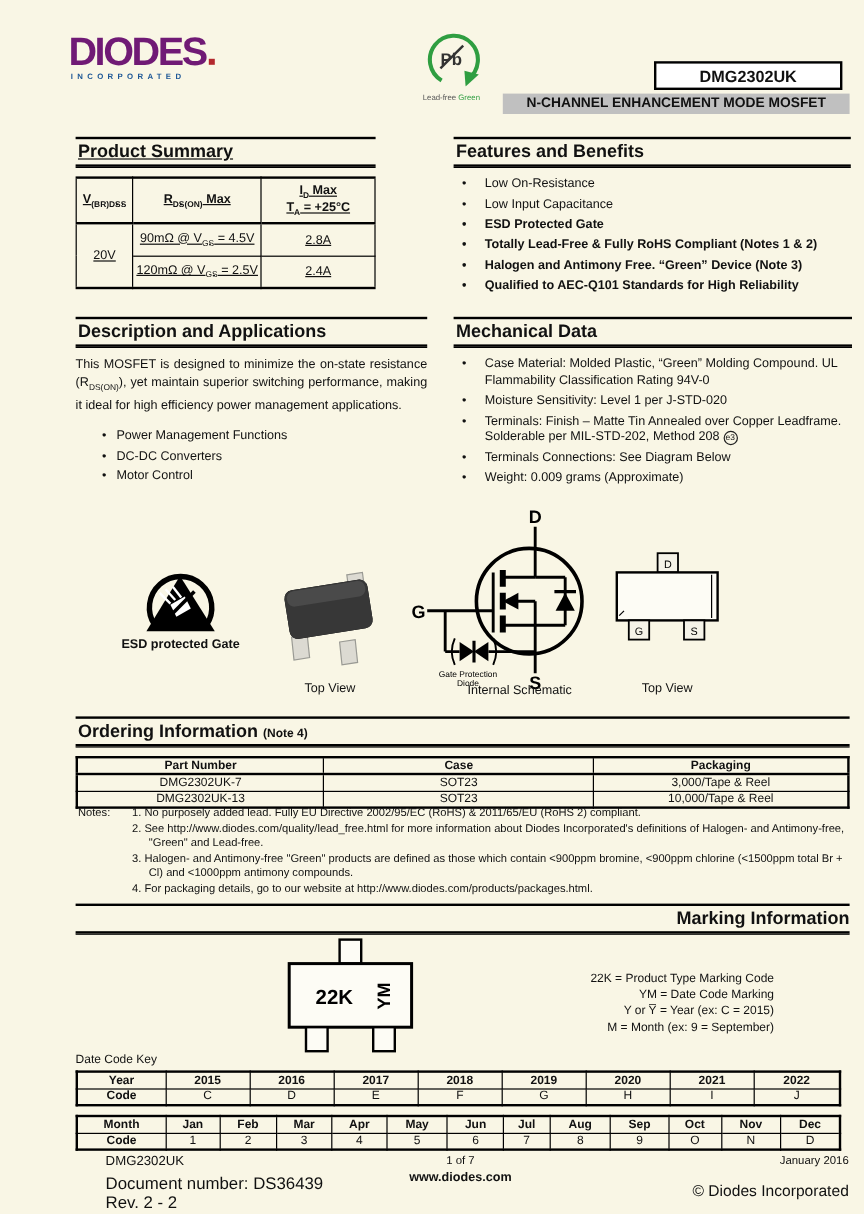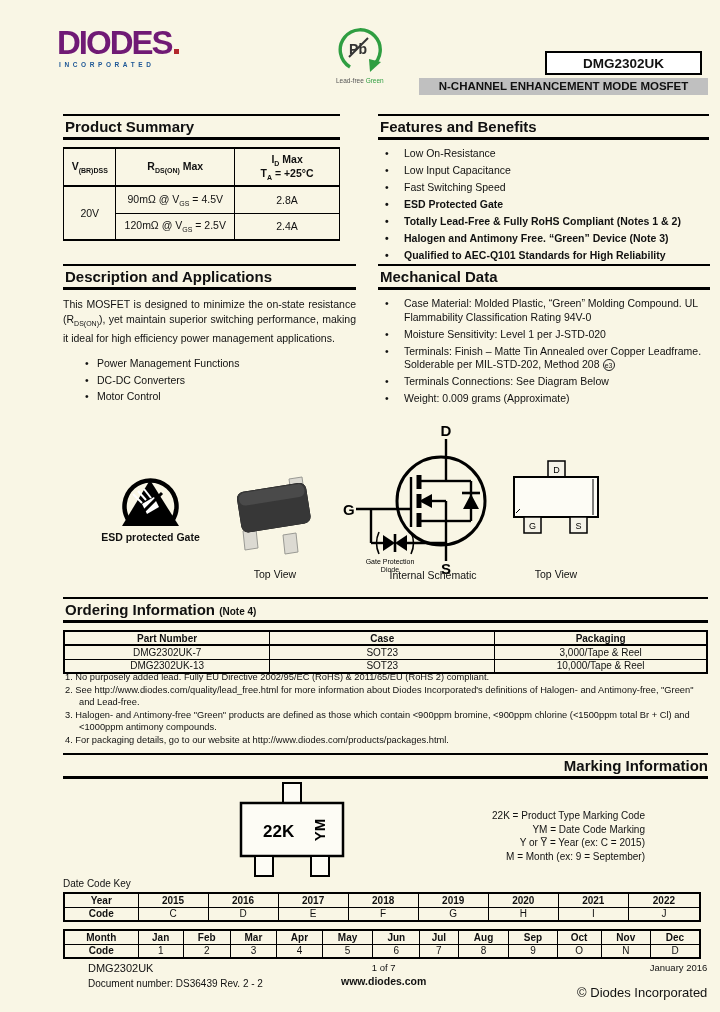--- a/index.html
+++ b/index.html
@@ -8,21 +8,21 @@
     position: relative; width: 720px; height: 1012px;
     background: #f9f6e5; font-family: "Liberation Sans", sans-serif;
     color: #111; overflow: hidden; margin: 0 auto;
   }
   .abs { position: absolute; }
 
   
   .logo-main { font-size: 33px; font-weight: bold; color: #701a75; letter-spacing: -2px; line-height: 30px; }
   .logo-dot { display:inline-block; width:5px; height:5px; background:#b3282d; margin-left:2px; }
   .logo-sub { font-size: 6.5px; font-weight: bold; color: #1d5796; letter-spacing: 3.6px; margin-top: 3px; padding-left:2px; }
-  .pb-wrap { width: 64px; text-align: left; }
+  .pb-wrap { width: 64px; text-align: right; }
   .pb-cap { font-size: 6.5px; color: #555; margin-top: 1px; white-space: nowrap; }
   .pb-cap .grn { color: #2f9e41; }
   .part-box { width: 157px; height: 24px; line-height: 21px; border: 2px solid #000;
     background: #fff; text-align: center; font-weight: bold; font-size: 13.5px; }
   .strip { width: 289px; height: 17px; line-height: 17px; background: #c0c0c0;
     text-align: center; font-weight: bold; font-size: 11.5px; }
 
   
   .sechead { border-top: 2px solid #000; font-weight: bold; font-size: 15px; padding: 2px 0 2px 2px; }
   .sechead .noteref { font-size: 10px; font-weight: bold; }
@@ -72,21 +72,21 @@
   .dclabel { font-size: 10px; margin-bottom: 3px; }
   .dctab { width: 100%; border-collapse: collapse; text-align: center; font-size: 10px; border: 2px solid #000; }
   .dctab td { border: 1px solid #000; height: 14px; }
   .dctab .lbl { width: 74px; font-weight: bold; }
   .dctab tr.hd td { font-weight: bold; }
 
   
   .footer { display: flex; width: 648px; }
   .footer > div { width: 33.3%; }
   .f-part { font-size: 11px; }
-  .f-doc { font-size: 10px; margin-top: 4px; }
+  .f-doc { font-size: 14px; margin-top: 4px; }
   .f-page { font-size: 9.5px; text-align: center; }
   .f-site { font-size: 10.5px; font-weight: bold; text-align: center; margin-top: 2px; }
   .f-date { font-size: 9.5px; text-align: right; }
   .f-copy { font-size: 13px; text-align: right; margin-top: 12px; }
 </style>
 </head>
 <body>
 
 <div class="page">
 
@@ -101,21 +101,21 @@
       <polygon points="33,33 45,36 34,46" fill="#2f9e41"></polygon>
       <text x="22" y="28" text-anchor="middle" font-size="14" font-weight="bold" fill="#333" font-family="Liberation Sans, sans-serif">Pb</text>
       <line x1="13" y1="31" x2="32" y2="12" stroke="#333" stroke-width="2"></line>
     </svg>
     <div class="pb-cap"><span>Lead-free</span> <span class="grn">Green</span></div>
   </div>
 
   <div class="abs part-box" style="left:545px; top:51px;">DMG2302UK</div>
   <div class="abs strip" style="left:419px; top:78px;">N-CHANNEL ENHANCEMENT MODE MOSFET</div>
 
-  <div class="abs" style="left:63px; top:114px; width:277px;">
+  <div class="abs" style="left:63px; top:114px; width:250px;text-decoration:underline;">
     <div class="sechead">Product Summary</div>
     <div class="secrule"></div>
     <table class="pstab">
       <tbody>
           <tr>
         <th class="c1"><span>V</span><sub>(BR)DSS</sub></th>
         <th class="c2"><span>R</span><sub>DS(ON)</sub><span> Max</span></th>
         <th class="c3">
           <div><span>I</span><sub>D</sub><span> Max</span></div>
           <div><span>T</span><sub>A</sub><span> = +25°C</span></div>
@@ -133,21 +133,20 @@
     </tbody>
       </table>
   </div>
 
   <div class="abs" style="left:378px; top:114px; width:331px;">
     <div class="sechead">Features and Benefits</div>
     <div class="secrule"></div>
     <ul class="blist">
       <li>Low On-Resistance</li>
       <li>Low Input Capacitance</li>
-      <li>Fast Switching Speed</li>
       <li class="b">ESD Protected Gate</li>
       <li class="b">Totally Lead-Free &amp; Fully RoHS Compliant (Notes 1 &amp; 2)</li>
       <li class="b">Halogen and Antimony Free. “Green” Device (Note 3)</li>
       <li class="b">Qualified to AEC-Q101 Standards for High Reliability</li>
     </ul>
   </div>
 
   <div class="abs" style="left:63px; top:264px; width:293px;">
     <div class="sechead">Description and Applications</div>
     <div class="secrule"></div>
@@ -263,20 +262,21 @@
       <tr>
         <td>DMG2302UK-13</td>
         <td>SOT23</td>
         <td>10,000/Tape &amp; Reel</td>
       </tr>
     </tbody>
       </table>
   </div>
 
   <div class="abs notes" style="left:65px; top:671px; width:643px;">
+    <div class="notes-label">Notes:</div>
     <div class="note-items">
       <div>1. No purposely added lead. Fully EU Directive 2002/95/EC (RoHS) &amp; 2011/65/EU (RoHS 2) compliant.</div>
       <div>2. See http://www.diodes.com/quality/lead_free.html for more information about Diodes Incorporated's definitions of Halogen- and Antimony-free, "Green" and Lead-free.</div>
       <div>3. Halogen- and Antimony-free "Green" products are defined as those which contain &lt;900ppm bromine, &lt;900ppm chlorine (&lt;1500ppm total Br + Cl) and &lt;1000ppm antimony compounds.</div>
       <div>4. For packaging details, go to our website at http://www.diodes.com/products/packages.html.</div>
     </div>
   </div>
 
   <div class="abs" style="left:63px; top:753px; width:645px;text-align:right;">
     <div class="sechead">Marking Information</div>

